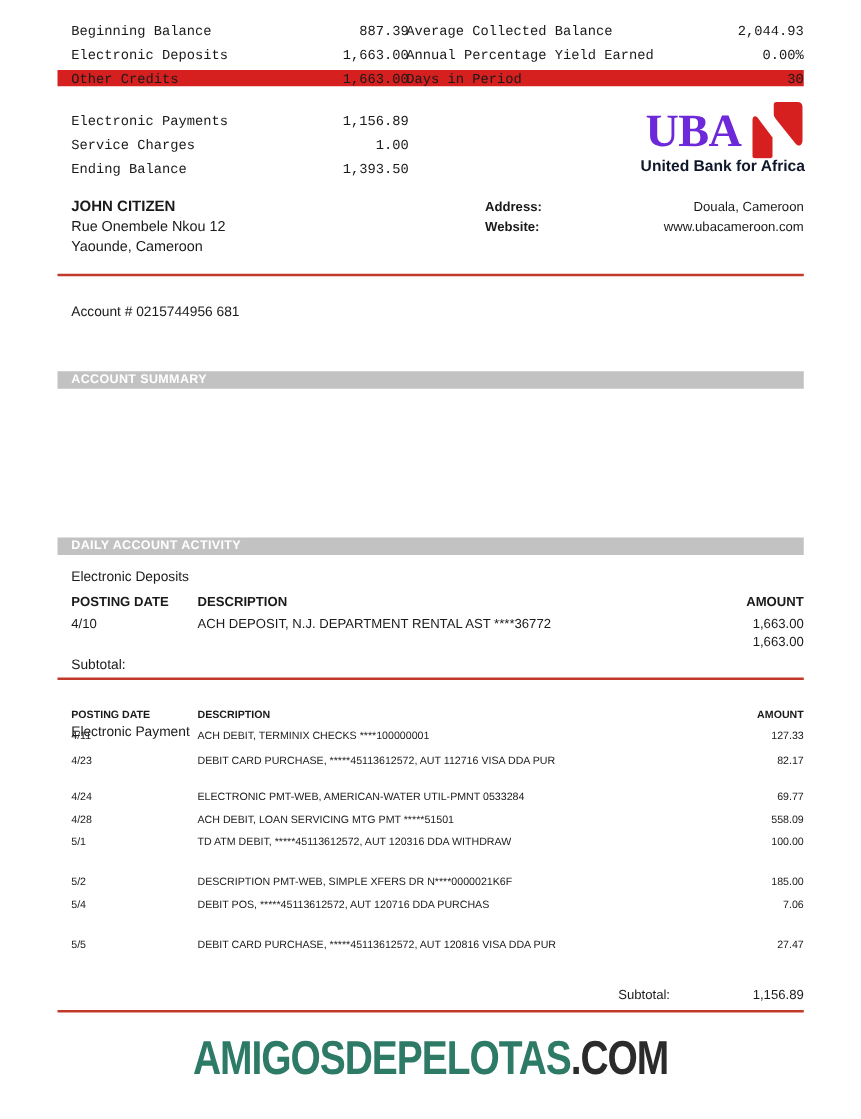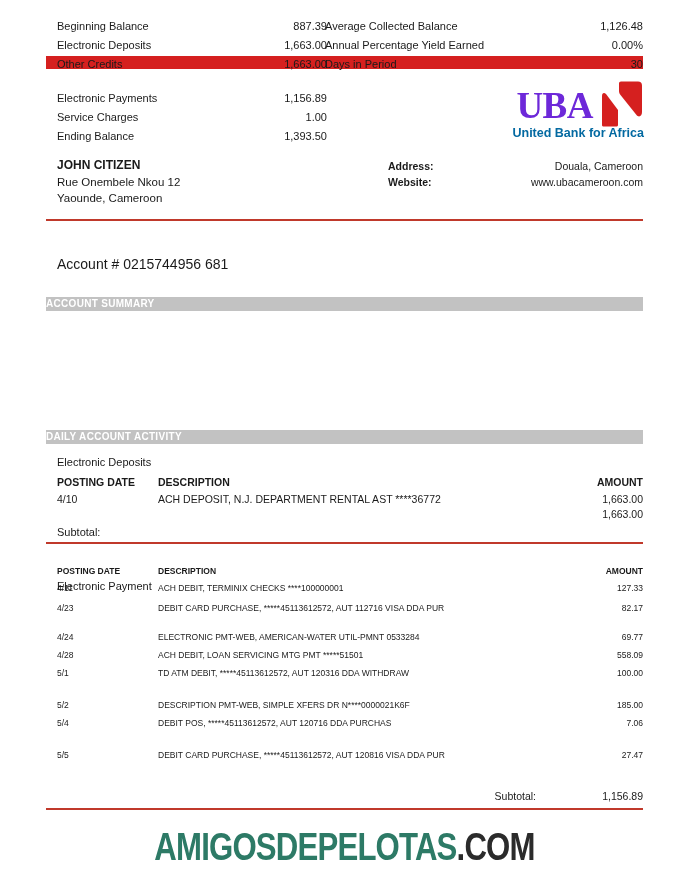--- a/index.html
+++ b/index.html
@@ -61,21 +61,21 @@
     height: 47px;
     margin-left: 5px;
     display: block;
   }
   .logo-tagline {
     position: absolute;
     right: 0;
     top: 46px;
     font-size: 12.5px;
     font-weight: bold;
-    color: #0369a1;
+    color: #0f172a;
     white-space: nowrap;
   }
 
   
   .customer {
     position: absolute;
     left: 57px;
     top: 157px;
     font-size: 11.5px;
     line-height: 16.5px;
@@ -106,51 +106,53 @@
     width: 597px;
     height: 2px;
     background: #c0392b;
   }
   .rule-red.thin { height: 1.6px; }
 
   
   .account-no {
     position: absolute;
     left: 57px;
-    top: 256px;
-    font-size: 14px;
+    top: 244px;
+    font-size: 11px;
   }
 
   
   .section-bar {
     position: absolute;
     left: 46px;
     width: 597px;
     height: 14px;
     background: #c2c2c2;
     color: #ffffff;
     font-size: 10px;
     font-weight: bold;
     letter-spacing: 0.3px;
+    padding-left: 11px;
     box-sizing: border-box;
     line-height: 14px;
   }
 
   
   .summary {
     position: absolute;
     left: 57px;
     width: 586px;
     font-size: 11px;
   }
   .sum-line {
     position: absolute;
     height: 18px;
     line-height: 18px;
     white-space: nowrap;
+    font-family: Liberation Mono, monospace;
   }
   .sum-left-label  { left: 0px; }
   .sum-left-value  { left: 150px; width: 120px; text-align: right; }
   .sum-right-label { left: 268px; }
   .sum-right-value { left: 430px; width: 156px; text-align: right; }
 
   
   .act-sub {
     position: absolute;
     left: 57px;
@@ -277,21 +279,21 @@
     <div class="sum-line sum-left-label" style="top:55px;">Other Credits</div>
     <div class="sum-line sum-left-value" style="top:55px;">1,663.00</div>
     <div class="sum-line sum-left-label" style="top:89px;">Electronic Payments</div>
     <div class="sum-line sum-left-value" style="top:89px;">1,156.89</div>
     <div class="sum-line sum-left-label" style="top:108px;">Service Charges</div>
     <div class="sum-line sum-left-value" style="top:108px;">1.00</div>
     <div class="sum-line sum-left-label" style="top:127px;">Ending Balance</div>
     <div class="sum-line sum-left-value" style="top:127px;">1,393.50</div>
 
     <div class="sum-line sum-right-label" style="top:17px;">Average Collected Balance</div>
-    <div class="sum-line sum-right-value" style="top:17px;">1,126.48</div>
+    <div class="sum-line sum-right-value" style="top:17px;">2,044.93</div>
     <div class="sum-line sum-right-label" style="top:36px;">Annual Percentage Yield Earned</div>
     <div class="sum-line sum-right-value" style="top:36px;">0.00%</div>
     <div class="sum-line sum-right-label" style="top:55px;">Days in Period</div>
     <div class="sum-line sum-right-value" style="top:55px;">30</div>
   </div>
 
   <div class="section-bar" style="top:430px;">DAILY ACCOUNT ACTIVITY</div>
 
   <div class="act-sub" style="top:455px;">Electronic Deposits</div>
 

